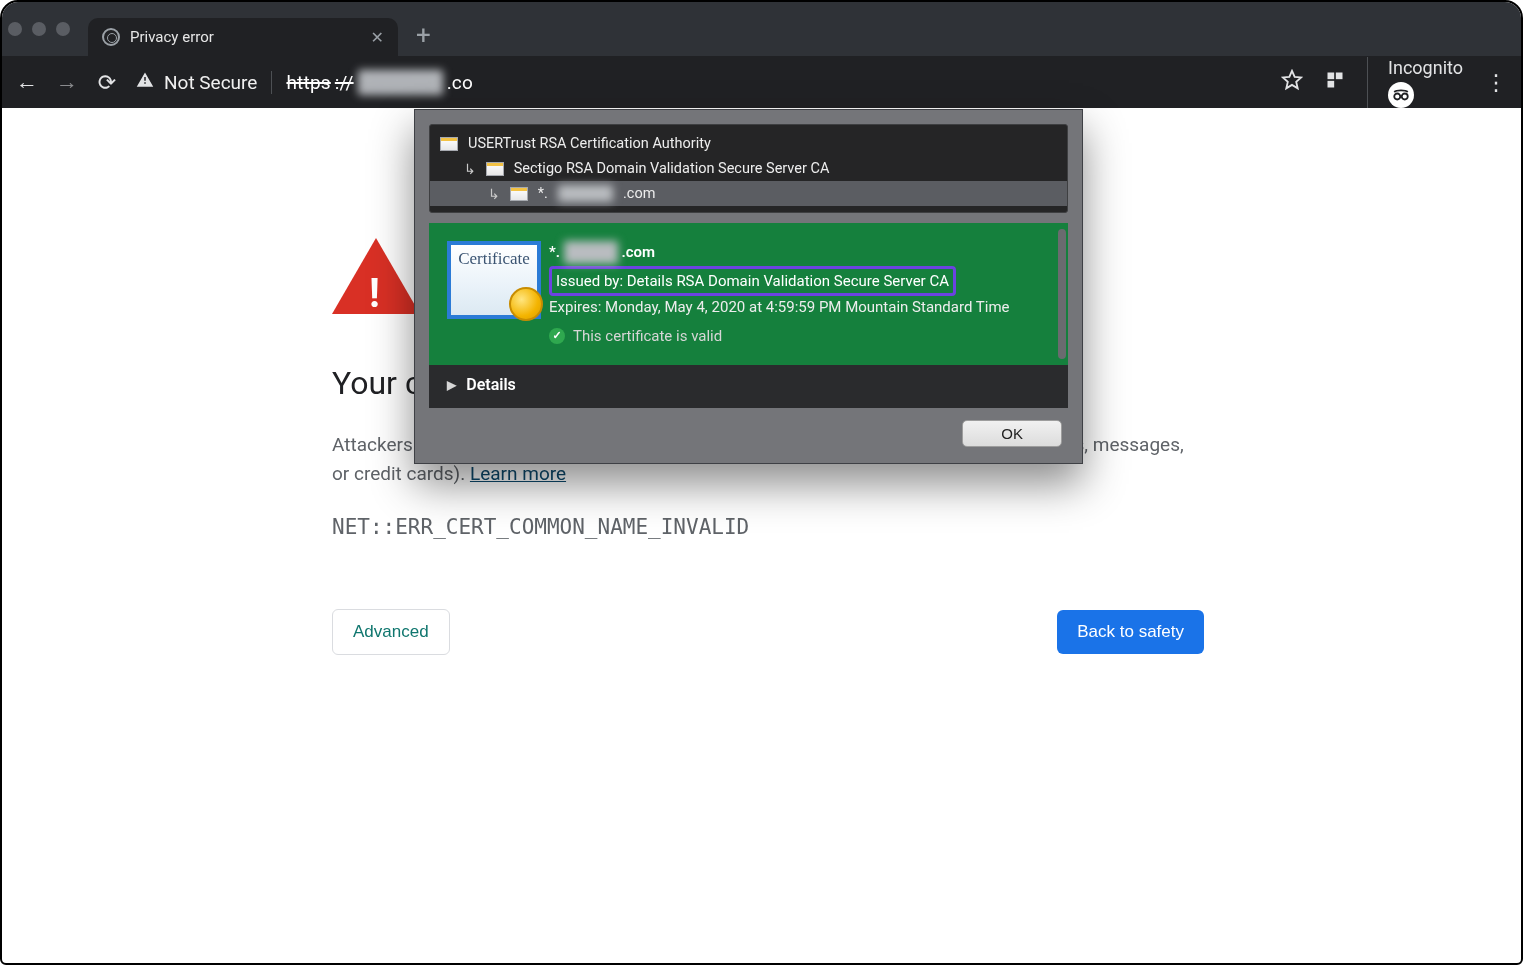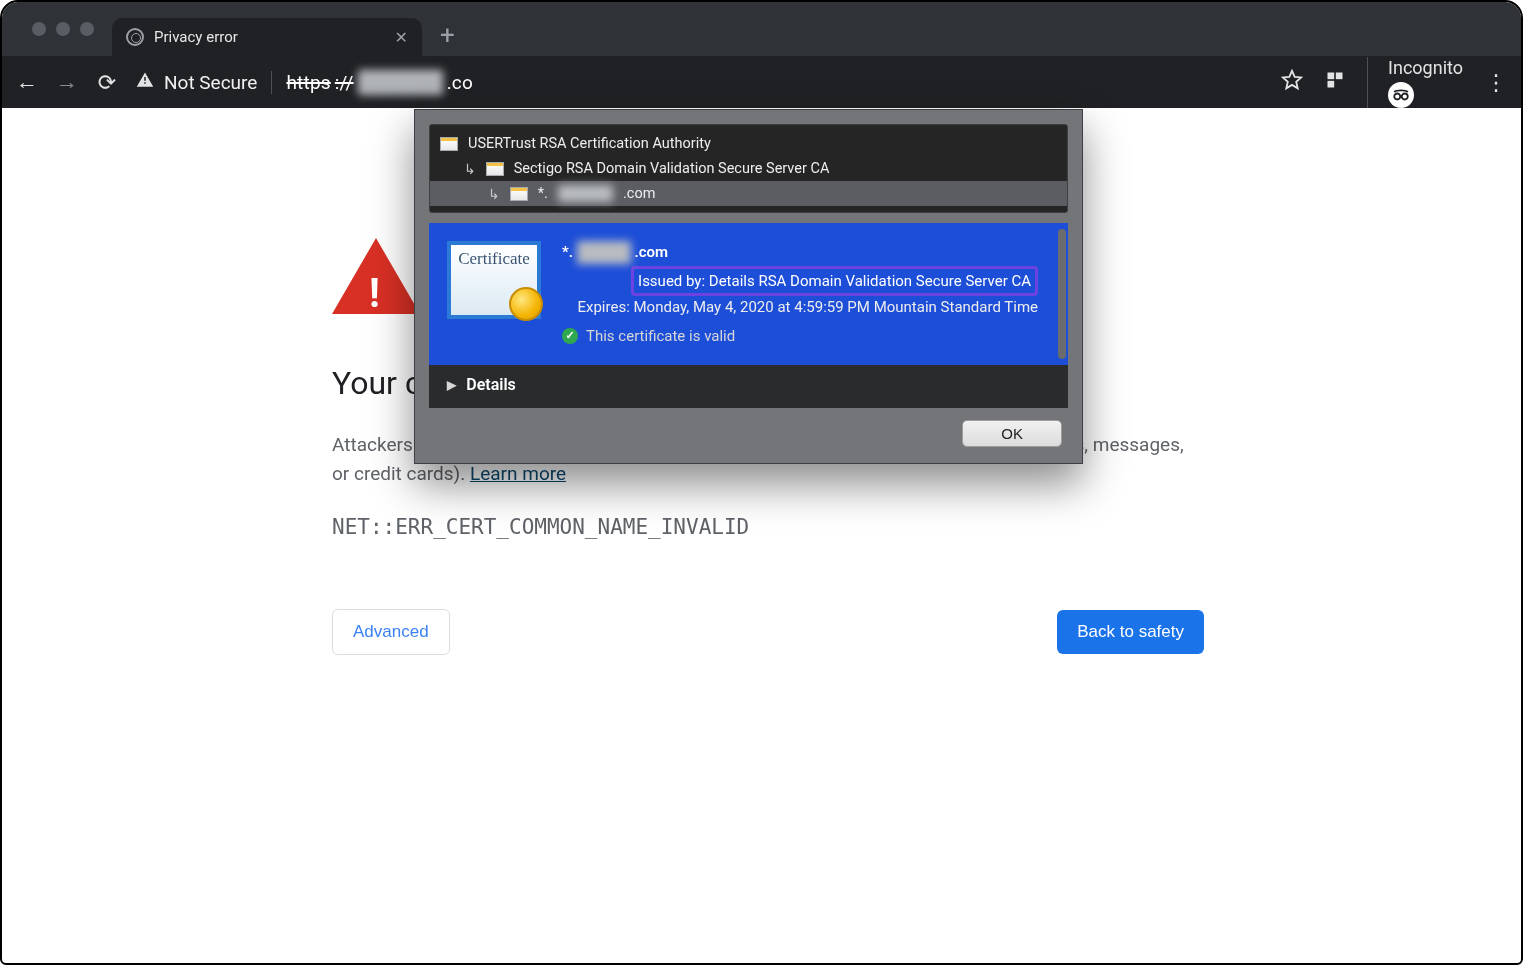--- a/index.html
+++ b/index.html
@@ -13,21 +13,21 @@
     border: 2px solid #000;
     border-radius: 18px 18px 6px 6px;
   }
 
   
   .tab-strip {
     height: 54px;
     background: #2f3237;
     display: flex;
     align-items: center;
-    padding-left: 30px;
+    padding-left: 6px;
   }
   .traffic-lights { display: flex; gap: 10px; margin-right: 18px; }
   .traffic-light {
     width: 14px; height: 14px; border-radius: 50%;
     background: #5a5d63;
   }
   .tab {
     height: 38px;
     background: #202124;
     color: #e6e6e6;
@@ -122,21 +122,21 @@
     color:#fff;
     font-size:40px;
     font-weight:700;
   }
   h1 { font-size:32px; font-weight:400; color:#202124; margin-bottom:28px;}
   .body-text{ color:#5f6368; font-size:19px; line-height:1.55; max-width: 860px; margin-bottom:26px;}
   .body-text a{color:#0c4a6e; }
   .errcode{ font-family: ui-monospace, Menlo, Consolas, monospace; font-size:21px; color:#5f6368; margin-bottom:70px;}
   .button-row{ display:flex; gap:20px; align-items:center; width:872px; justify-content:space-between;}
   .btn-outline{
-    border:1px solid #dadce0; background:#fff; color:#3b82f6; font-size:17px;
+    border:1px solid #dadce0; background:#fff; color:#0f766e; font-size:17px;
     padding:12px 20px; border-radius:6px;
   }
   .btn-primary{
     background:#1a73e8; color:#fff; border:none; font-size:17px;
     padding:12px 20px; border-radius:6px;
   }
 
   
   .cert-dialog{
     position:absolute;
@@ -162,26 +162,25 @@
   .indent2{padding-left:58px;}
   .cert-mini{
     width:18px;height:14px;background:linear-gradient(#fff,#e7e7e7);
     border:1px solid #a7aab0; display:inline-block; position:relative; flex-shrink:0;
   }
   .cert-mini::after{content:"";position:absolute;left:0;top:0;height:3px;width:100%;background:#f3c244;}
   .arrow-sub{color:#c9c9c9;font-size:14px;}
 
   .cert-detail{
     margin:0 14px 14px 14px;
-    background:#1d4ed8;
+    background:#15803d;
     display:flex;
-    gap:21px;
+    gap:8px;
     padding:18px 18px 18px 18px;
     position:relative;
-    text-align:right;
   }
   .cert-detail-scroll{
     position:absolute; right:2px; top:6px; bottom:6px; width:8px;
     background:#6a6b6f; border-radius:4px;
   }
   .cert-img{
     width:94px;height:78px;
     background:linear-gradient(180deg,#fff 0%,#e9f2f9 60%,#dce9f2 100%);
     border:4px solid #2b7bd6;
     position:relative;

